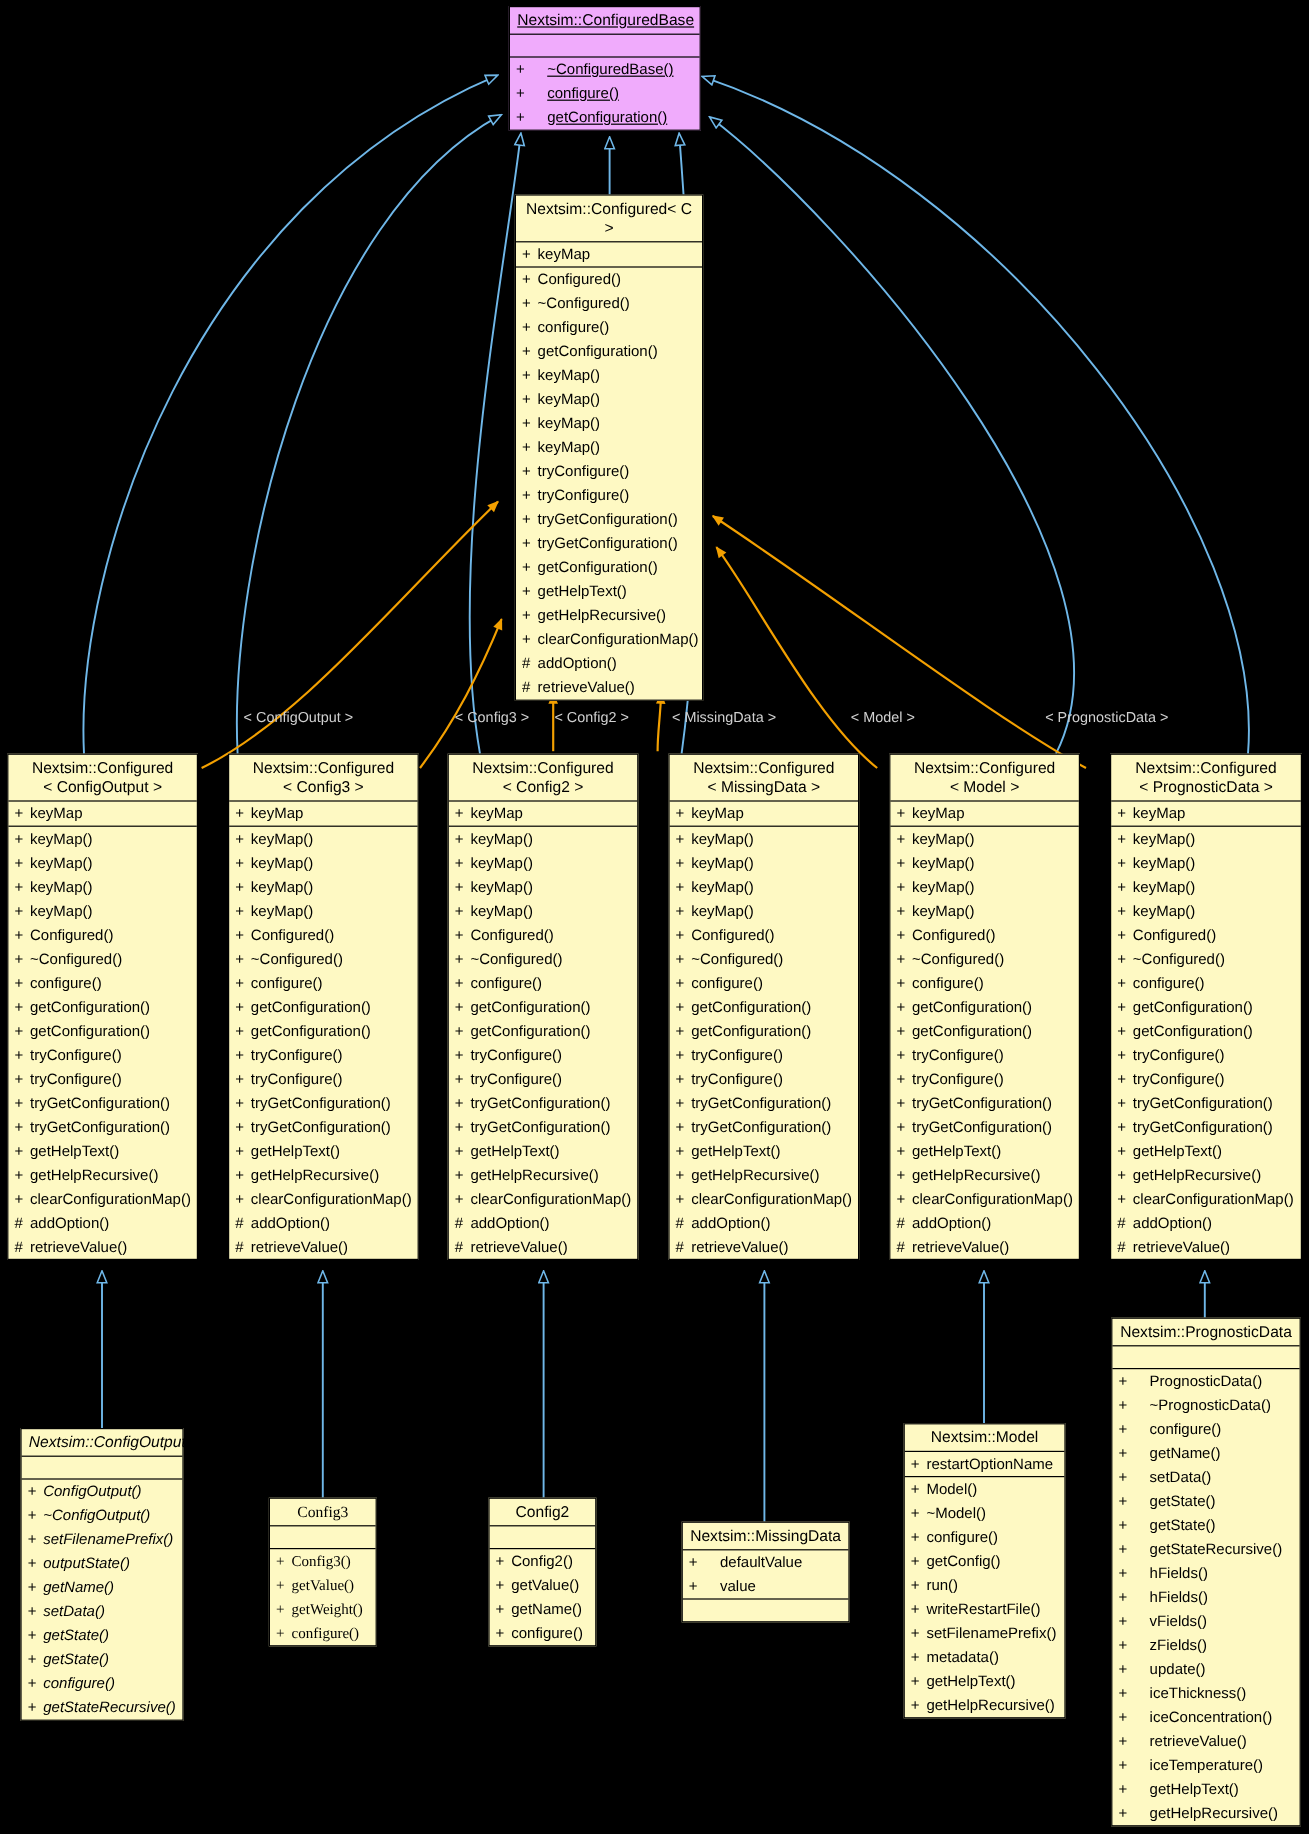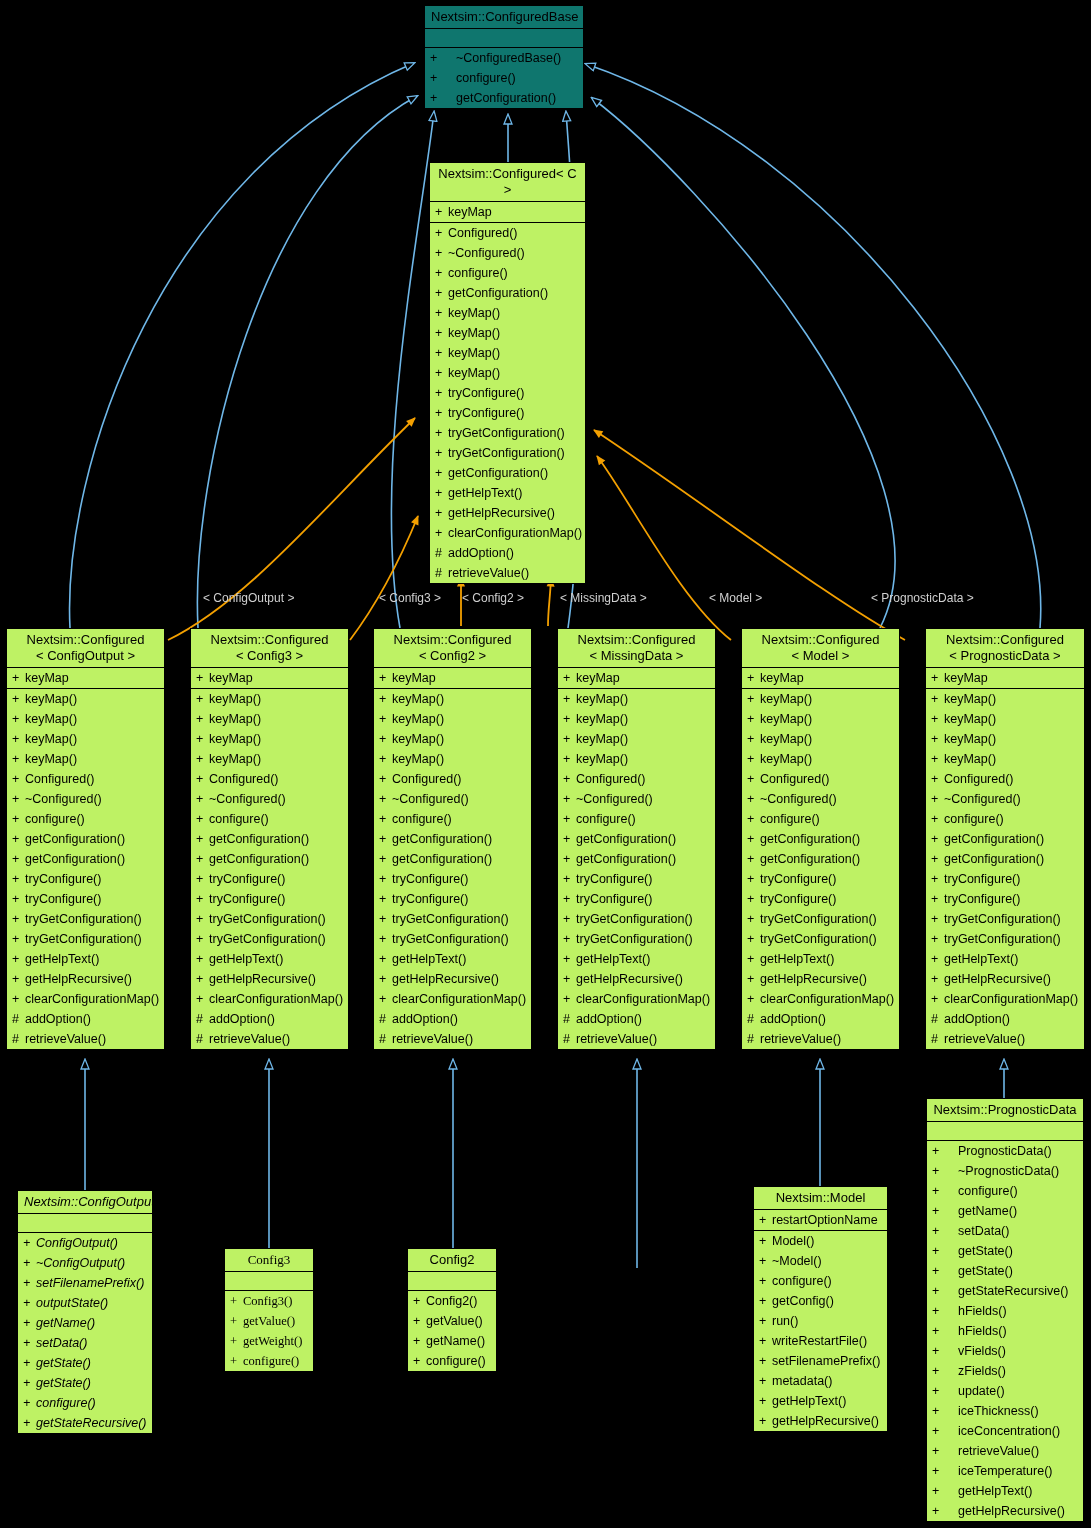--- a/index.html
+++ b/index.html
@@ -5,27 +5,27 @@
   html,body{margin:0;padding:0;background:#000;}
   body{
     font-family:"Liberation Sans", sans-serif;
     width:1091px;height:1528px;position:relative;overflow:hidden;
   }
   #canvas{position:absolute;left:0;top:0;width:1091px;height:1528px;}
   svg.edges{position:absolute;left:0;top:0;width:1091px;height:1528px;pointer-events:none;}
 
   .node{
     position:absolute;
-    background:#bef264;
+    background:#fef9c3;
     border:1px solid #000000;
     box-sizing:border-box;
     color:#000;
     z-index:5;
   }
-  .node.base{background:#0f766e;}
+  .node.base{background:#f0abfc;text-decoration:underline;}
   .title{
     text-align:center;
     font-size:13px;
     line-height:16px;
     padding:3px 6px;
     border-bottom:1px solid #000;
     white-space:pre-line;
   }
   .node.base .title{border-bottom:1px solid #000;}
   .compartment{border-bottom:1px solid #000;}
@@ -342,20 +342,28 @@
   <div class="title">Config2</div>
   <div class="compartment empty"></div>
   <div class="compartment">
         <div class="row"><span class="vis">+</span><span>Config2()</span></div>
         <div class="row"><span class="vis">+</span><span>getValue()</span></div>
         <div class="row"><span class="vis">+</span><span>getName()</span></div>
         <div class="row"><span class="vis">+</span><span>configure()</span></div>
       </div>
 </div>
 
+<div class="node" style="left:568px;top:1268px;width:140px;">
+  <div class="title">Nextsim::MissingData</div>
+  <div class="compartment">
+        <div class="row wide"><span class="vis">+</span><span>defaultValue</span></div>
+        <div class="row wide"><span class="vis">+</span><span>value</span></div>
+      </div>
+  <div class="compartment empty"></div>
+</div>
 
 <div class="node" style="left:753px;top:1186px;width:135px;">
   <div class="title">Nextsim::Model</div>
   <div class="compartment">
         <div class="row"><span class="vis">+</span><span>restartOptionName</span></div>
       </div>
   <div class="compartment">
         <div class="row"><span class="vis">+</span><span>Model()</span></div>
         <div class="row"><span class="vis">+</span><span>~Model()</span></div>
         <div class="row"><span class="vis">+</span><span>configure()</span></div>

